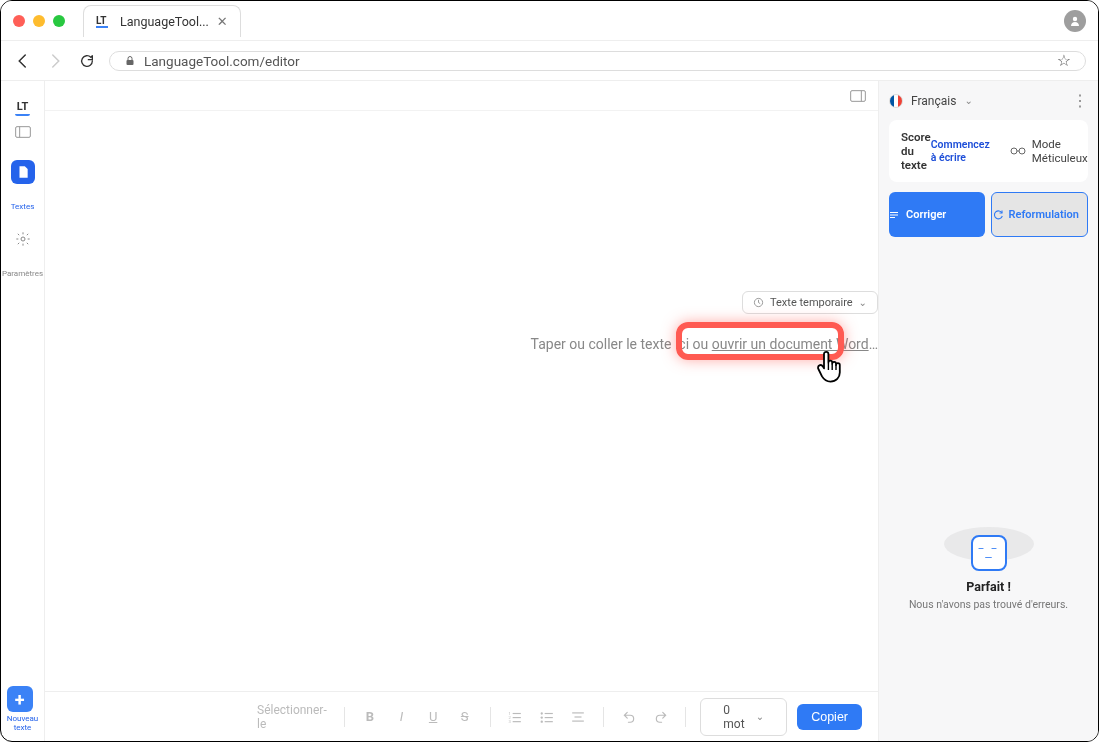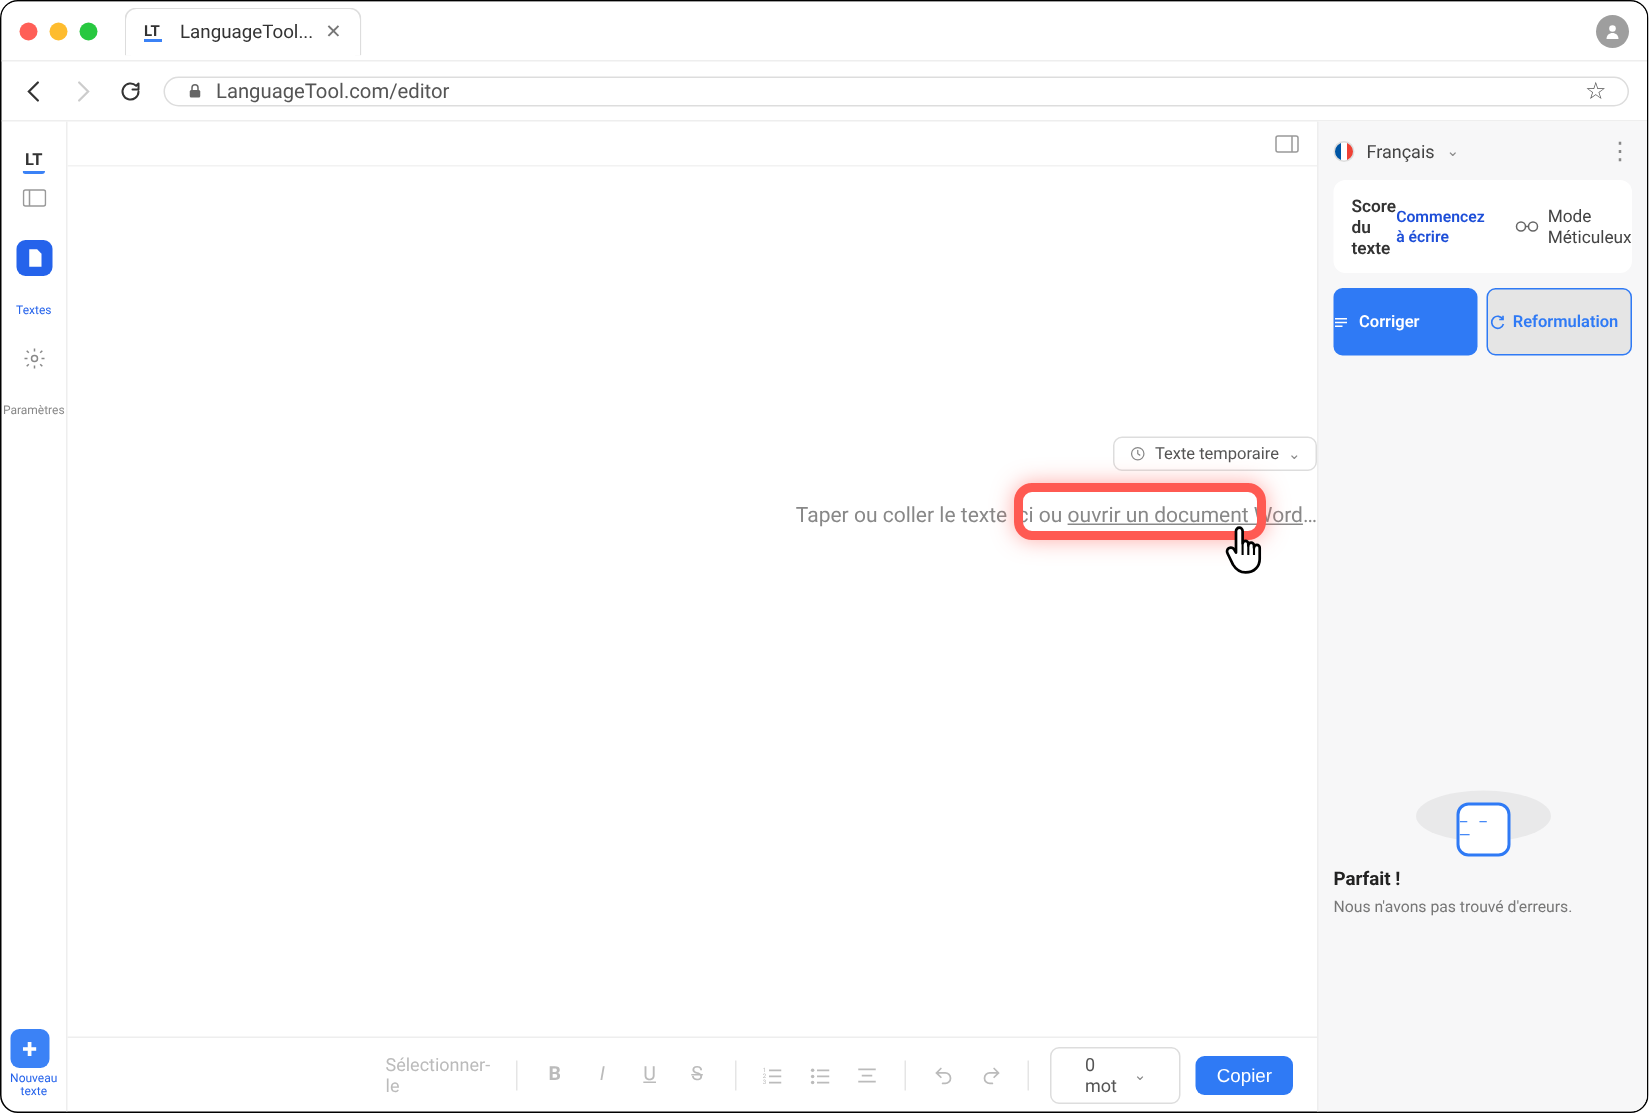--- a/index.html
+++ b/index.html
@@ -190,21 +190,21 @@
     }
     .rp-tabs { display:flex; gap:6px; }
     .rp-tab {
       flex:1; display:flex; align-items:center; gap:5px;
       border-radius:6px; padding:15px 0; font-size:11px; font-weight:600;
     }
     .rp-tab.correct { background:#2f7af5; color:#fff; }
     .rp-tab.reform { background:#e5e5e5; border:1px solid #2f7af5; color:#2f7af5; }
     .perfect-block {
       margin-top:auto; margin-bottom:120px;
-      color:#666;
+      text-align:center; color:#666;
     }
     .perfect-block .robot {
       width:36px; height:36px; margin:0 auto 8px;
       border:2px solid #2f7af5; border-radius:8px; background:#fff;
       position:relative;
     }
     .perfect-block .cloud {
       width: 90px; height: 34px; background: #e9e9ea;
       border-radius: 50%; margin: 0 auto -26px;
     }

